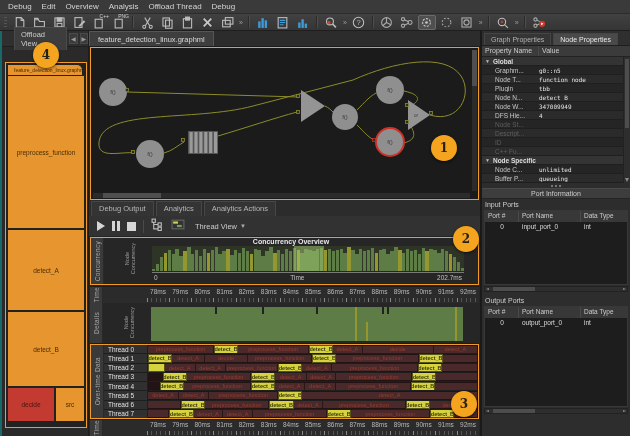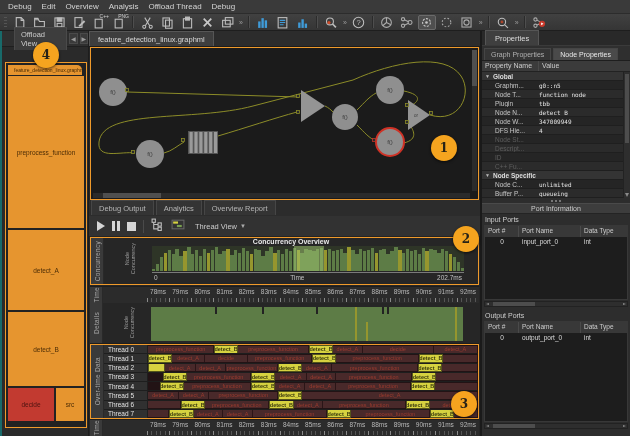--- a/index.html
+++ b/index.html
@@ -37,21 +37,21 @@
   .main{position:absolute;left:88px;top:31px;width:392px;height:405px;background:#262626;border-left:1px solid #1d1d1d}
   .editor-tabbar{position:absolute;top:0;left:0;right:0;height:16px;background:#2c2c2c;border-bottom:1px solid #1c1c1c;display:flex}
   .editor-tab{background:#3e3e3e;color:#d8d8d8;font-size:7.5px;padding:3px 8px 0;border:1px solid #565656;border-bottom:none}
   .graph-canvas{position:absolute;left:1px;top:16px;width:389px;height:153px;background:#1b1b1b;border:1px solid #ef9a2b;overflow:hidden}
   #graph-svg{position:absolute;left:2px;top:2px}
   .gc-vscroll{position:absolute;right:1px;top:2px;width:5px;bottom:8px;background:#2b2b2b}
   .gc-vthumb{height:36px;background:#4f4f4f}
   .gc-hscroll{position:absolute;left:2px;right:8px;bottom:1px;height:5px;background:#2b2b2b}
   .gc-hthumb{position:absolute;left:10px;width:58px;top:0;bottom:0;background:#4f4f4f}
 
-  .trace-tabbar{position:absolute;top:169px;left:0;right:0;height:20px;background:#2c2c2c;display:flex;align-items:flex-start;border-bottom:4px solid #f0abfc;padding-left:2px}
+  .trace-tabbar{position:absolute;top:169px;left:0;right:0;height:20px;background:#2c2c2c;display:flex;align-items:center;border-bottom:4px solid #f0abfc;padding-left:2px}
   .trace-tab{font-size:7.5px;color:#b5b5b5;background:#343434;padding:2.5px 7px;margin-right:2px;border:1px solid #464646;border-bottom:none}
   .trace-tab.active{background:#474747;color:#ececec}
 
   .trace-toolbar{position:absolute;top:185px;left:0;right:0;height:21px;background:#323232;display:flex;align-items:center;gap:7px;padding-left:8px;border-bottom:1px solid #242424}
   .tt-play{width:0;height:0;border-left:8px solid #d6d6d6;border-top:5px solid transparent;border-bottom:5px solid transparent}
   .tt-pause{display:flex;gap:2px}
   .tt-pause i{display:block;width:3px;height:10px;background:#d6d6d6}
   .tt-stop{width:9px;height:9px;background:#d6d6d6}
   .tt-sep{width:1px;height:13px;background:#4a4a4a}
   .tv-drop{display:flex;align-items:center;gap:3px;margin-left:3px}
@@ -412,21 +412,21 @@
           <div class="gc-vthumb"></div>
         </div>
       <div class="gc-hscroll">
           <div class="gc-hthumb"></div>
         </div>
     </div>
 
     <div class="trace-tabbar">
       <div class="trace-tab">Debug Output</div>
       <div class="trace-tab">Analytics</div>
-      <div class="trace-tab">Overview Report</div>
+      <div class="trace-tab">Analytics Actions</div>
     </div>
 
     <div class="trace-toolbar">
       <span class="tt-play"></span>
       <span class="tt-pause">
           <i></i>
           <i></i>
         </span>
       <span class="tt-stop"></span>
       <span class="tt-sep"></span>
@@ -836,23 +836,20 @@
           <span class="rlab">88ms</span>
           <span class="rlab">89ms</span>
           <span class="rlab">90ms</span>
           <span class="rlab">91ms</span>
           <span class="rlab">92ms</span>
         </div>
     </div>
   </div>
 
   <div class="props">
-    <div class="props-tabbar">
-      <div class="props-tab">Properties</div>
-    </div>
     <div class="psub-tabs">
       <div class="psub-tab">Graph Properties</div>
       <div class="psub-tab active">Node Properties</div>
     </div>
     <div class="ptable-head">
       <span class="pth">Property Name</span>
       <span class="pth">Value</span>
     </div>
     <div class="prop-wrap">
       <div id="prop-rows">

